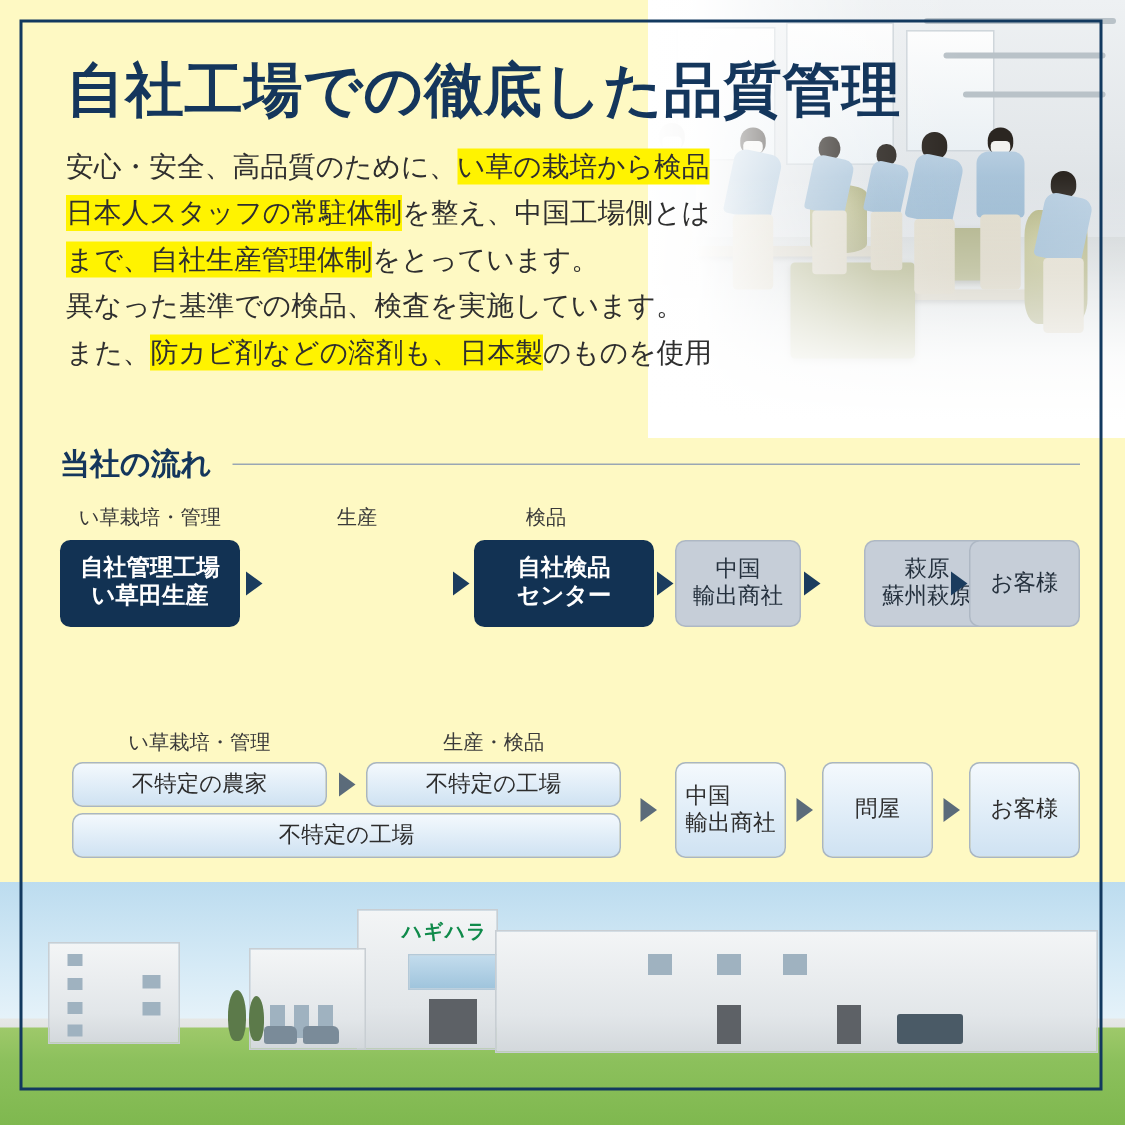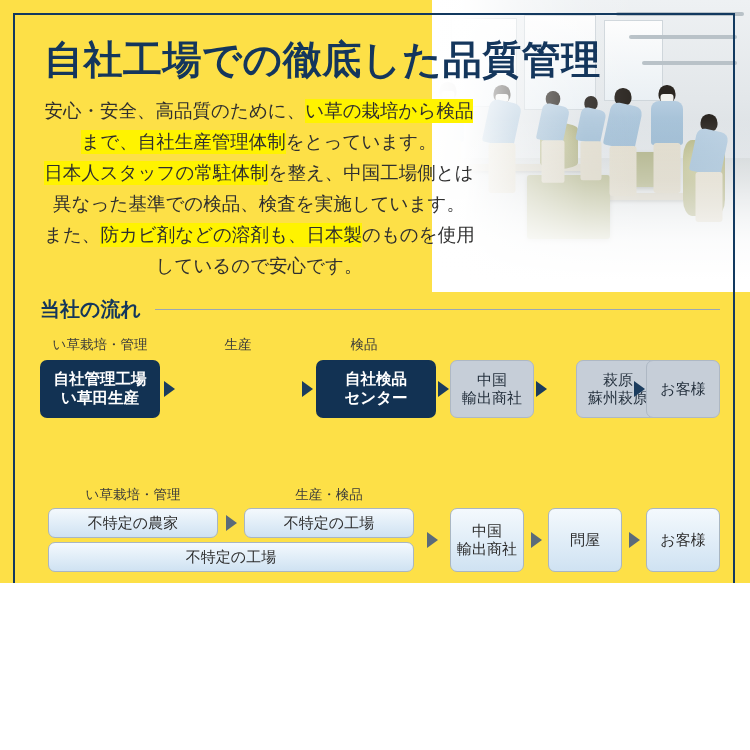--- a/index.html
+++ b/index.html
@@ -3,23 +3,23 @@
 <meta charset="utf-8">
 <style>
   html, body {
     margin: 0;
     padding: 0;
     background: #ffffff;
   }
   #canvas {
     position: relative;
     width: 750px;
-    height: 583px;
+    height: 750px;
     overflow: hidden;
-    background: #fde047;
+    background: #fef9c3;
     font-family: "Liberation Sans", "DejaVu Sans", sans-serif;
     -webkit-font-smoothing: antialiased;
   }
 
   
   .photo-top {
     position: absolute;
     left: 432px;
     top: 0;
     width: 318px;
@@ -112,21 +112,21 @@
 
   
   .body-text {
     position: absolute;
     left: 44px; top: 95px;
     width: 430px;
     font-size: 18.5px;
     line-height: 31px;
     color: #2f2f2f;
   }
-  .body-text .line { white-space: nowrap; text-align: center; }
+  .body-text .line { white-space: nowrap; }
   .hl {
     background: #fff300;
     padding: 1px 0 2px 0;
     box-decoration-break: clone;
     -webkit-box-decoration-break: clone;
   }
 
   
   .sec {
     position: absolute;
@@ -192,21 +192,21 @@
   }
 
   
   #flow-general { left: 40px; top: 486px; width: 680px; height: 86px; }
   .gbox {
     position: absolute;
     box-sizing: border-box;
     display: flex;
     align-items: center;
     justify-content: center;
-    text-align: center;
+    text-align: left;
     border-radius: 7px;
     font-size: 15px;
     color: #2d2d2d;
     line-height: 1.22;
     background: linear-gradient(180deg,#f4f9fd 0%, #e2eef8 48%, #cfe2f2 100%);
     border: 1px solid #a9b6c2;
   }
   .garrow {
     position: absolute;
     width: 0; height: 0;
@@ -337,25 +337,24 @@
       </div>
     </div>
     <div class="fade-left"></div>
     <div class="fade-bottom"></div>
   </div>
 
   <div class="headline">自社工場での徹底した品質管理</div>
 
   <div class="body-text" id="body-text">
       <div class="line"><span>安心・安全、高品質のために、</span><span class="hl">い草の栽培から検品</span></div>
+      <div class="line"><span class="hl">日本人スタッフの常駐体制</span><span>を整え、中国工場側とは</span></div>
       <div class="line"><span class="hl">まで、</span><span class="hl">自社生産管理体制</span><span>をとっています。</span></div>
-      <div class="line"><span class="hl">日本人スタッフの常駐体制</span><span>を整え、中国工場側とは</span></div>
       <div class="line"><span>異なった基準での検品、検査を実施しています。</span></div>
       <div class="line"><span>また、</span><span class="hl">防カビ剤などの溶剤も、</span><span class="hl">日本製</span><span>のものを使用</span></div>
-      <div class="line"><span>しているので安心です。</span></div>
     </div>
 
   <div class="sec" id="sec-ours">
     <span class="sec-title">当社の流れ</span>
     <span class="sec-rule"></span>
   </div>
 
   <div class="flow" id="flow-ours">
       <div class="stage-label" style="left: 0px; width: 120px; top: 6px;">い草栽培・管理</div>
       <div class="stage-label" style="left: 138px; width: 120px; top: 6px;">生産</div>

